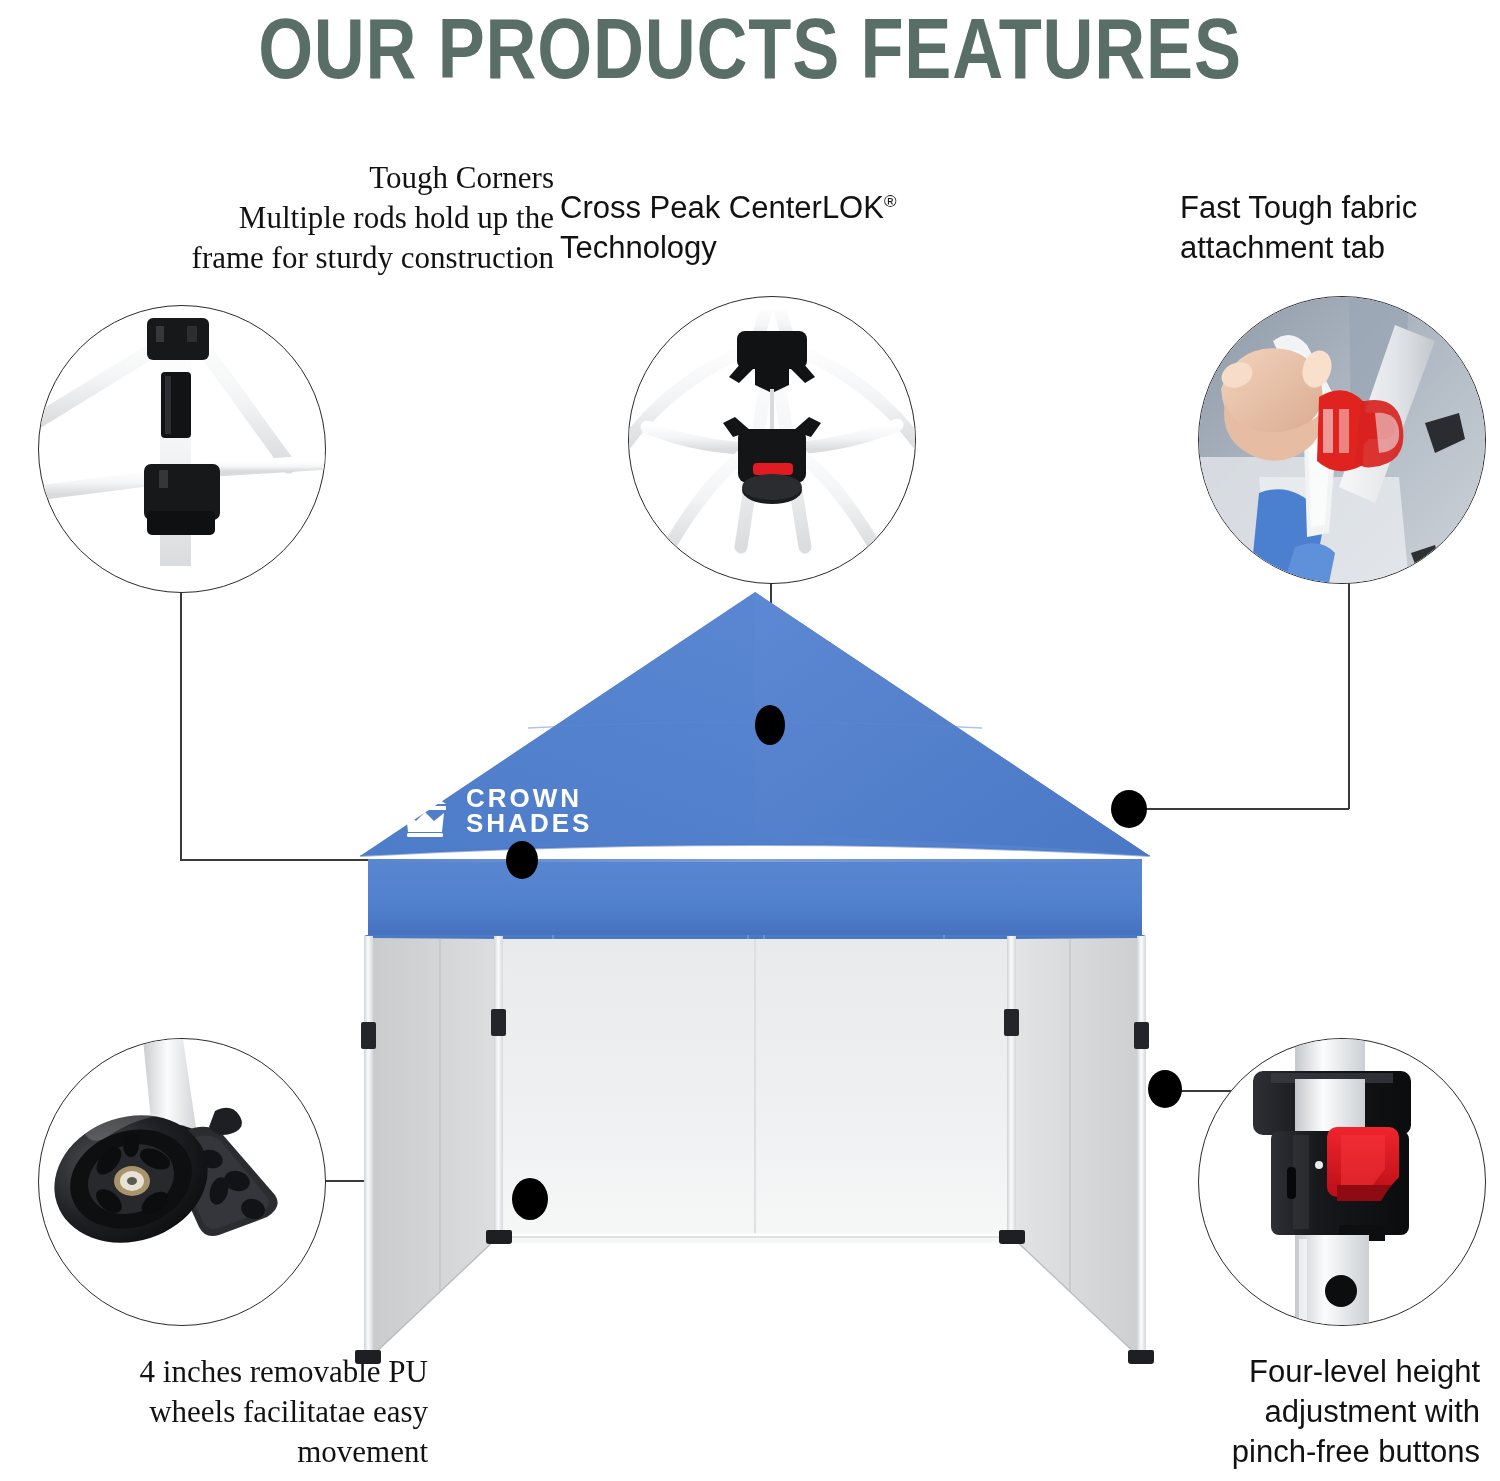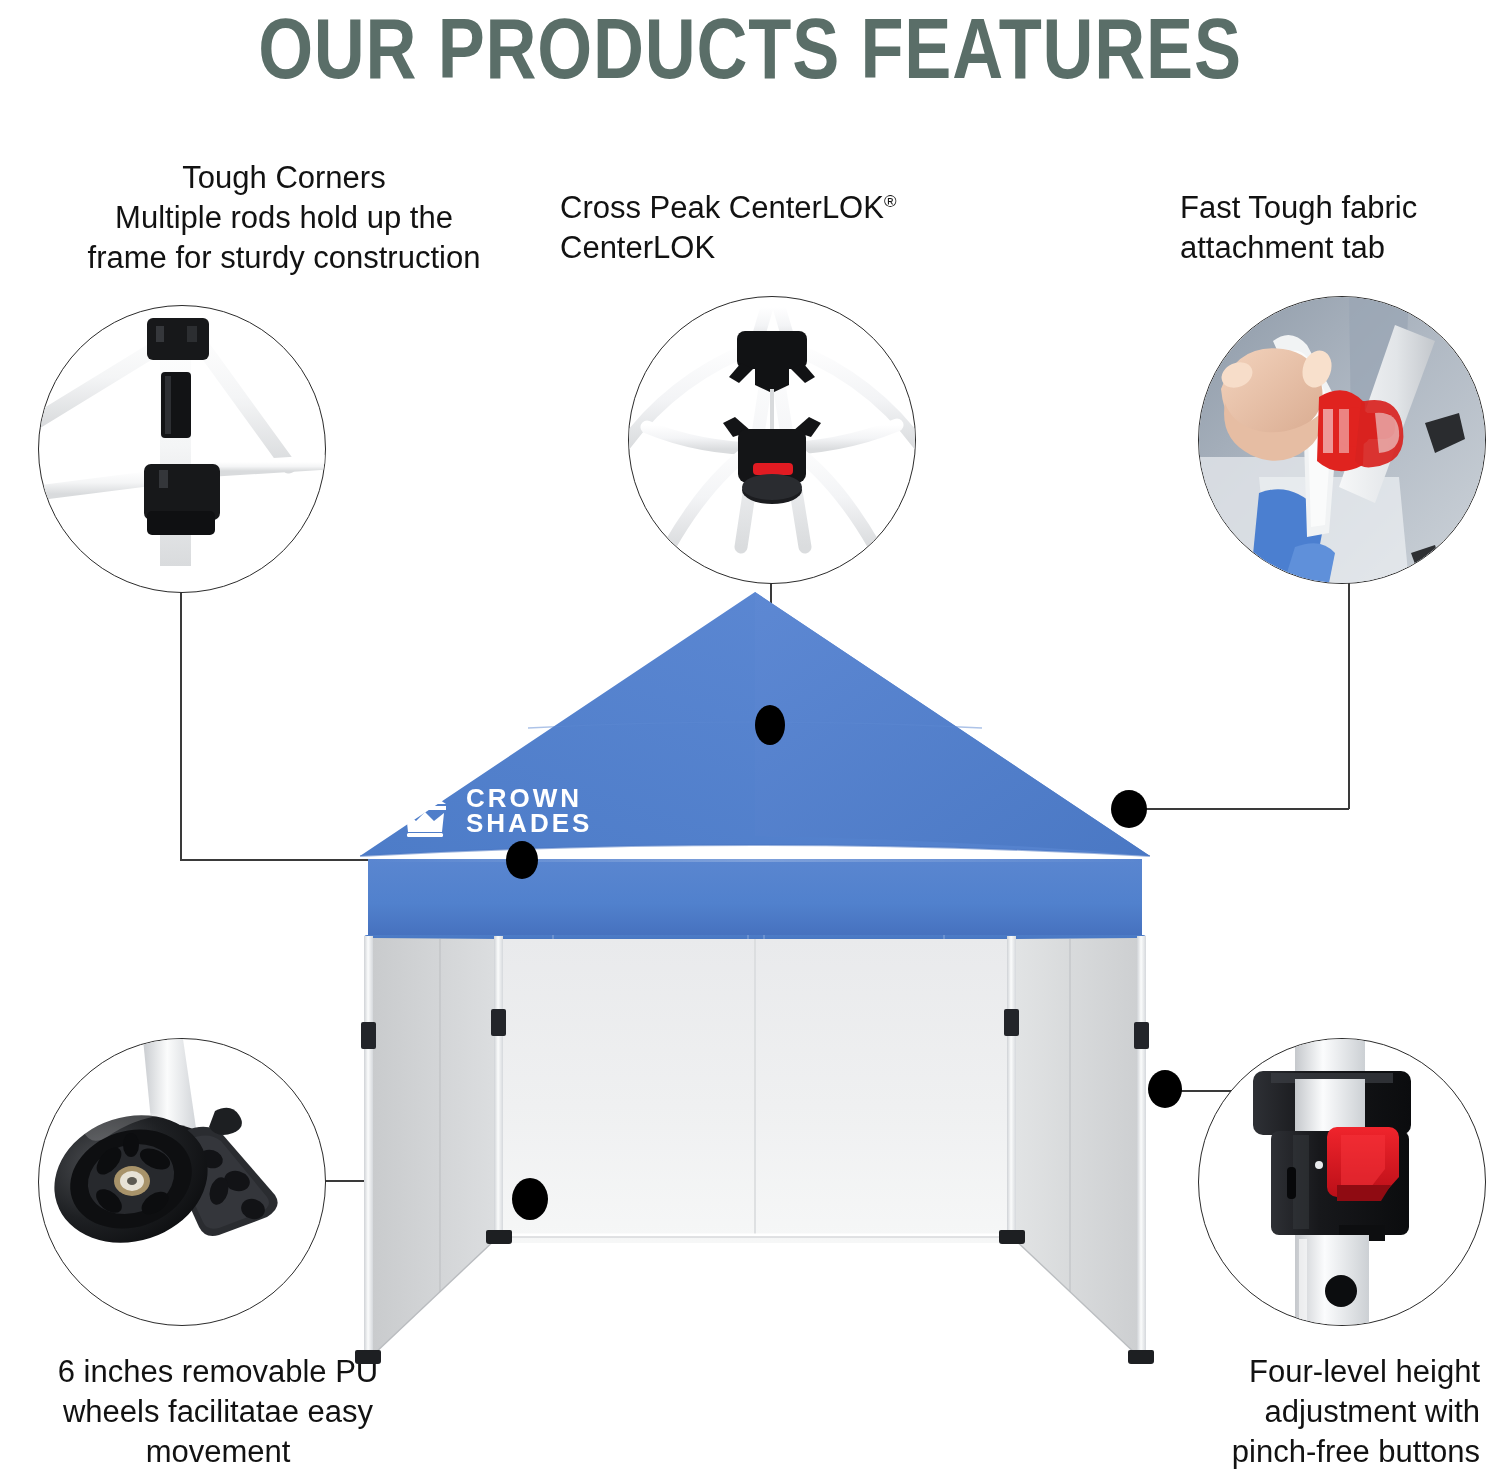--- a/index.html
+++ b/index.html
@@ -16,21 +16,21 @@
     font-family:"Liberation Sans Narrow","Liberation Sans",sans-serif;
     font-weight:bold;font-size:86px;line-height:92px;
     letter-spacing:1px;
     color:#5a6e68;
     transform:scaleX(0.82);transform-origin:50% 50%;
     white-space:nowrap;
   }
 
   
   .cap{position:absolute;font-size:31px;line-height:40px;color:#121212;white-space:pre-line;}
-  .cap.l{text-align:center;}
+  .cap.l{text-align:right;font-family:Liberation Serif, serif;}
   .cap.c{}
   .cap.r{text-align:right;}
   .cap sup{font-size:0.55em;vertical-align:super;line-height:0;}
 
   #cap-tough{left:14px;top:158px;width:540px;}
   #cap-center{left:560px;top:188px;width:440px;}
   #cap-clip{left:1180px;top:188px;width:310px;}
   #cap-wheels{left:8px;top:1352px;width:420px;}
   #cap-height{left:1118px;top:1352px;width:362px;}
 
@@ -97,26 +97,26 @@
 <body>
 
 <div id="stage">
 
   <div class="title">OUR PRODUCTS FEATURES</div>
 
   <div class="cap l" id="cap-tough">Tough Corners
 Multiple rods hold up the
 frame for sturdy construction</div>
 
-  <div class="cap c" id="cap-center"><span>Cross Peak CenterLOK</span><sup>®</sup><br><span>CenterLOK</span></div>
+  <div class="cap c" id="cap-center"><span>Cross Peak CenterLOK</span><sup>®</sup><br><span>Technology</span></div>
 
   <div class="cap c" id="cap-clip">Fast Tough fabric
 attachment tab</div>
 
-  <div class="cap l" id="cap-wheels">6 inches removable PU
+  <div class="cap l" id="cap-wheels">4 inches removable PU
 wheels facilitatae easy
 movement</div>
 
   <div class="cap r" id="cap-height">Four-level height
 adjustment with
 pinch-free buttons</div>
 
   <div class="ln lnv" style="left:180px;top:588px;height:272px;"></div>
   <div class="ln lnh" style="left:180px;top:859px;width:343px;"></div>
 

